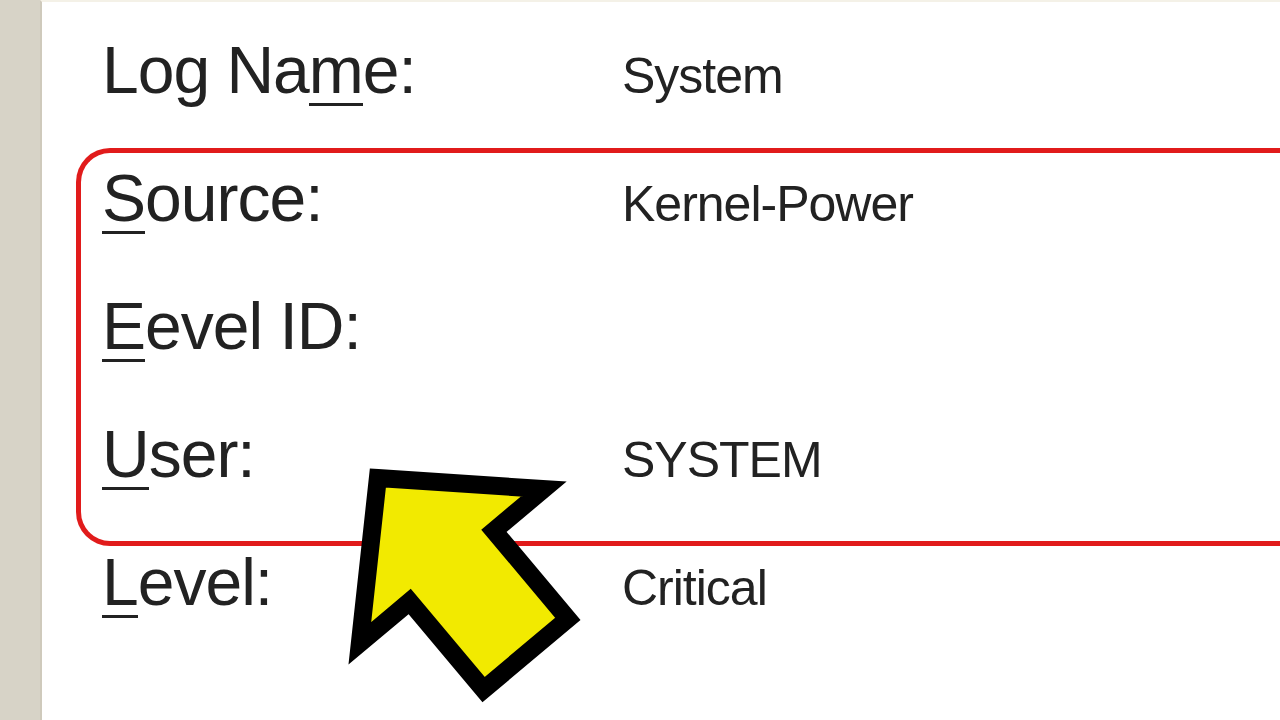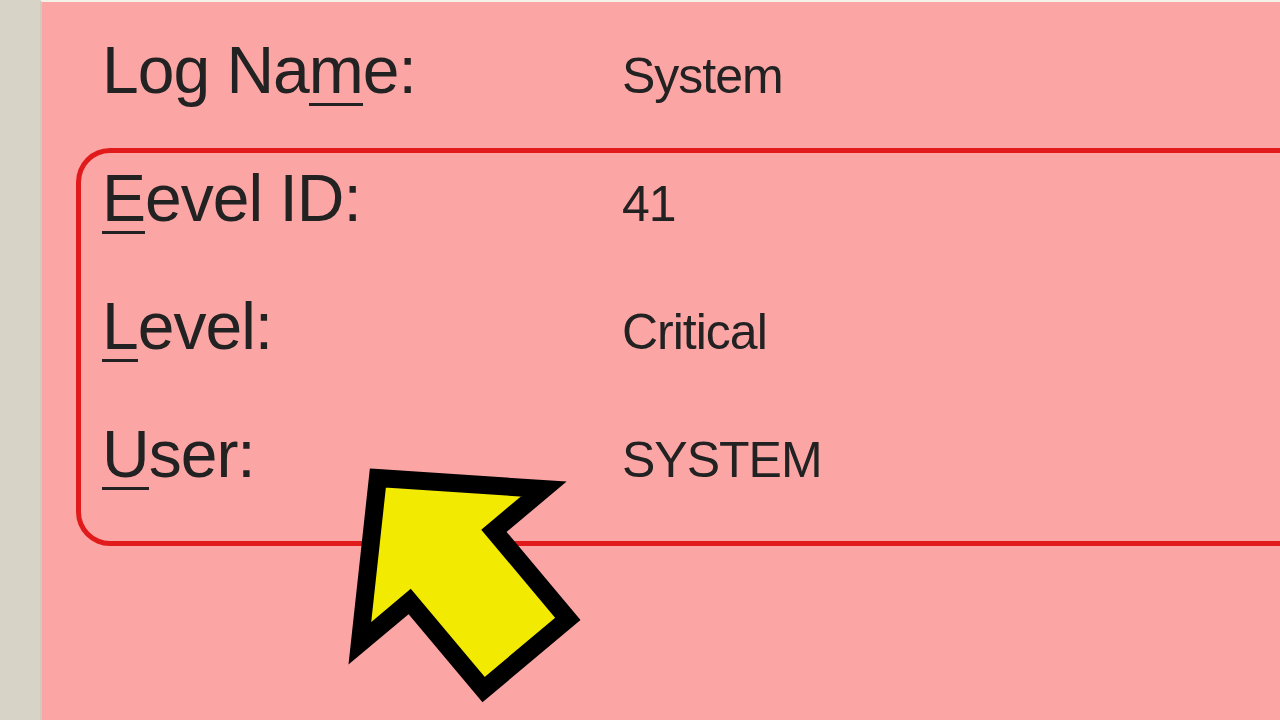--- a/index.html
+++ b/index.html
@@ -16,21 +16,21 @@
       background: #d7d3c7;
       font-family: "Segoe UI", Tahoma, sans-serif;
       position: relative;
     }
     .panel {
       position: absolute;
       left: 40px;
       top: 0;
       right: 0;
       bottom: 0;
-      background: #fca5a5;
+      background: #ffffff;
       border-left: 2px solid #cfcabc;
       border-top: 2px solid #f4f1e7;
       padding-left: 60px;
       padding-top: 30px;
     }
     .row {
       display: flex;
       align-items: baseline;
       height: 128px;
     }
@@ -88,40 +88,45 @@
 
 <div class="panel">
 
   <div class="row">
     <div class="label-cell">
       <span>Log Na</span><span class="mn">m</span><span>e:</span>
     </div>
     <div class="value-cell">System</div>
   </div>
 
+  <div class="row">
+    <div class="label-cell">
+      <span class="mn">S</span><span>ource:</span>
+    </div>
+    <div class="value-cell">Kernel-Power</div>
+  </div>
 
   <div class="row">
     <div class="label-cell">
       <span class="mn">E</span><span>evel ID:</span>
     </div>
-    <div class="value-cell">41</div>
+  </div>
+
+  <div class="row">
+    <div class="label-cell">
+      <span class="mn">U</span><span>ser:</span>
+    </div>
+    <div class="value-cell">SYSTEM</div>
   </div>
 
   <div class="row">
     <div class="label-cell">
       <span class="mn">L</span><span>evel:</span>
     </div>
     <div class="value-cell">Critical</div>
-  </div>
-
-  <div class="row">
-    <div class="label-cell">
-      <span class="mn">U</span><span>ser:</span>
-    </div>
-    <div class="value-cell">SYSTEM</div>
   </div>
 
 </div>
 
 <div class="highlight-box"></div>
 
 <div class="arrow-wrap">
   <svg viewBox="0 0 310 280">
     <g transform="translate(155 140) rotate(-40) translate(-155 -140)">
       <path d="

